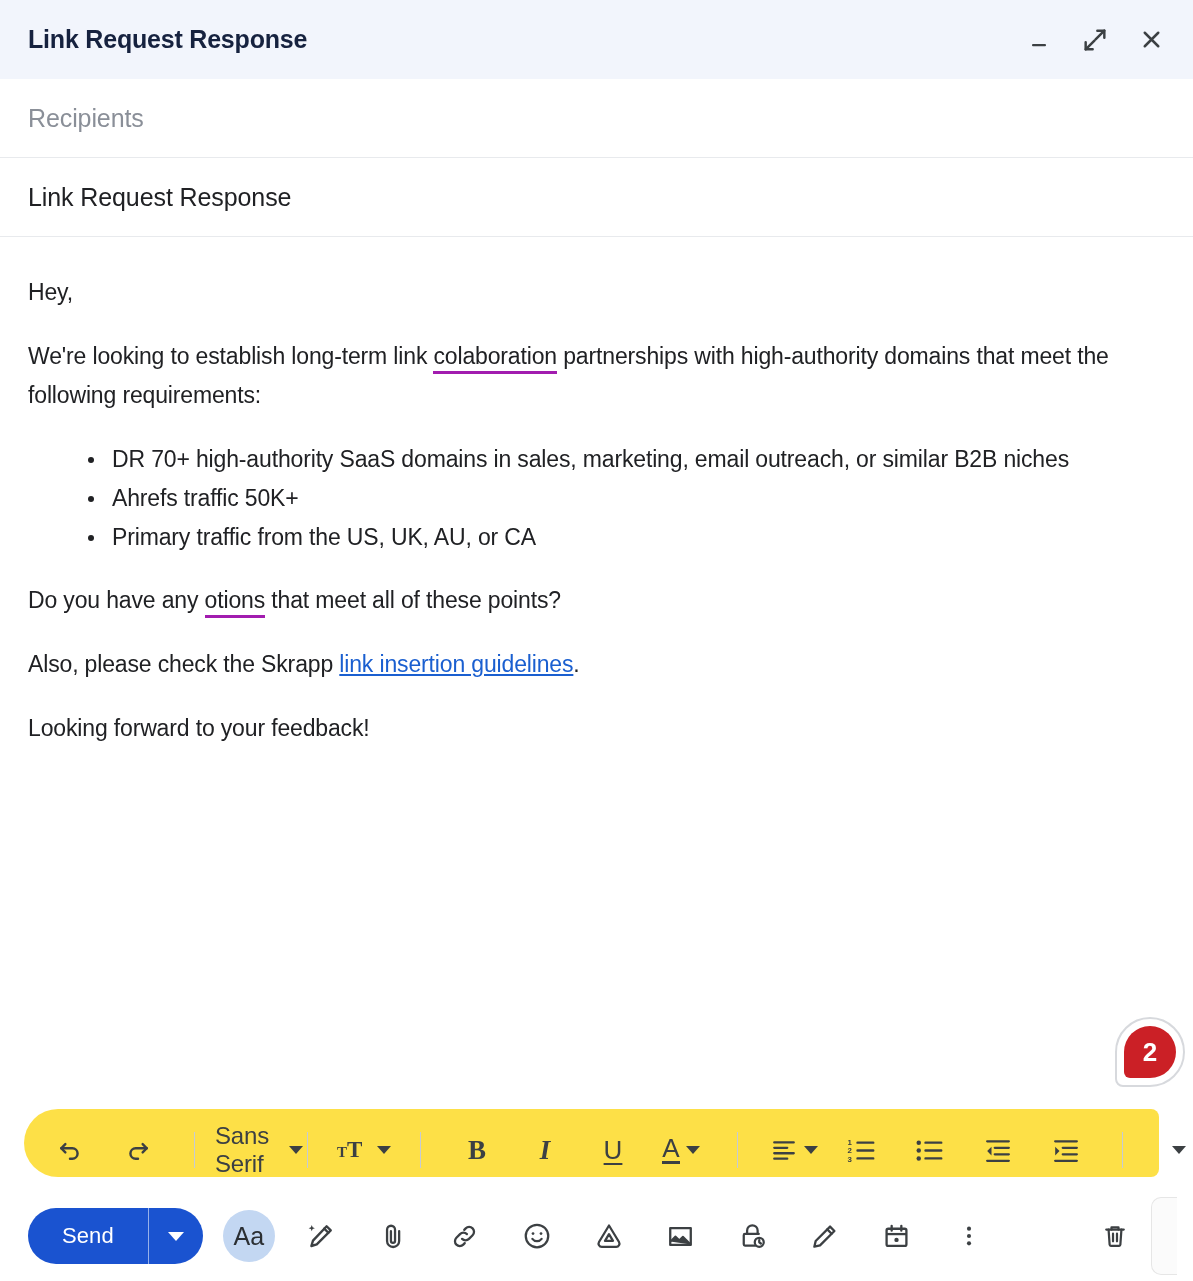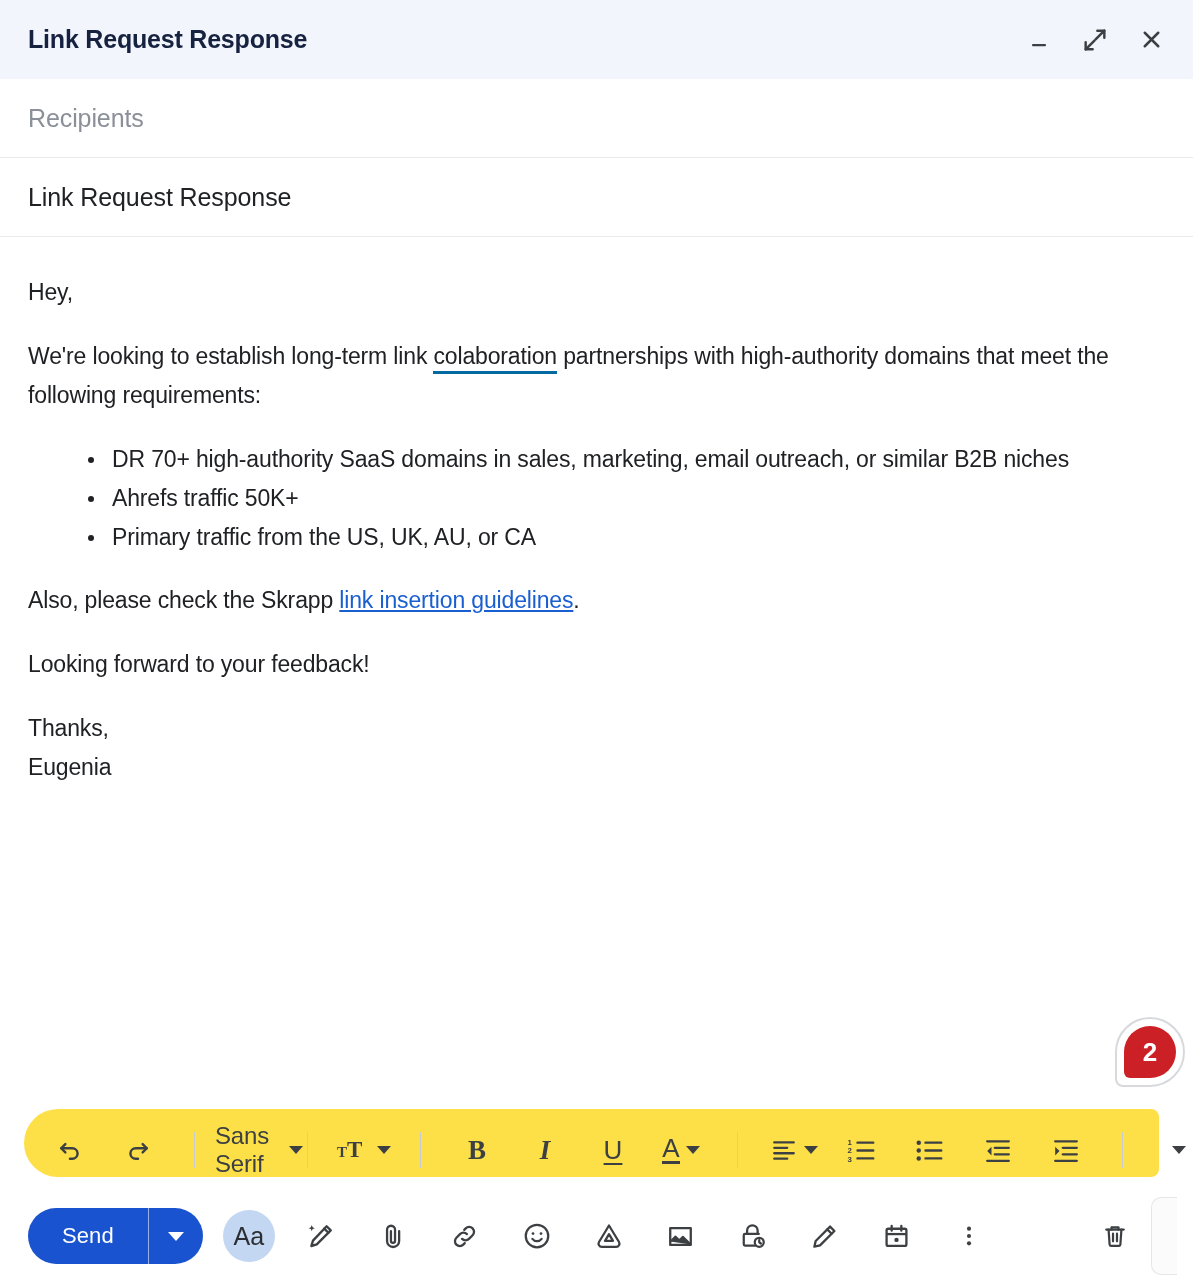--- a/index.html
+++ b/index.html
@@ -97,21 +97,21 @@
     content: "";
     position: absolute;
     left: 2px;
     top: 17px;
     width: 6px;
     height: 6px;
     border-radius: 50%;
     background: #202124;
   }
   .spellerr {
-    border-bottom: 3px solid #0369a1;
+    border-bottom: 3px solid #a21caf;
     padding-bottom: 2px;
   }
   .inline-link {
     color: #1a5fd0;
     text-decoration: underline;
     cursor: pointer;
   }
 
   
   .grammar-badge {
@@ -313,26 +313,26 @@
 
 
     <p><span>We're looking to establish long-term link </span><span class="spellerr">colaboration</span><span> partnerships with high-authority domains that meet the following requirements:</span></p>
 
     <ul>
       <li>DR 70+ high-authority SaaS domains in sales, marketing, email outreach, or similar B2B niches</li>
       <li>Ahrefs traffic 50K+</li>
       <li>Primary traffic from the US, UK, AU, or CA</li>
     </ul>
 
+    <p><span>Do you have any </span><span class="spellerr">otions</span><span> that meet all of these points?</span></p>
 
     <p><span>Also, please check the Skrapp </span><a class="inline-link">link insertion guidelines</a><span>.</span></p>
 
     <p><span>Looking forward to your feedback!</span></p>
 
-    <p><span>Thanks,</span><br><span>Eugenia</span></p>
 
     <div class="grammar-badge">
       <div class="badge-ring"></div>
       <div class="badge-pin">2</div>
     </div>
   </div>
 
   <div class="format-toolbar">
 
     <div class="tb-btn">

